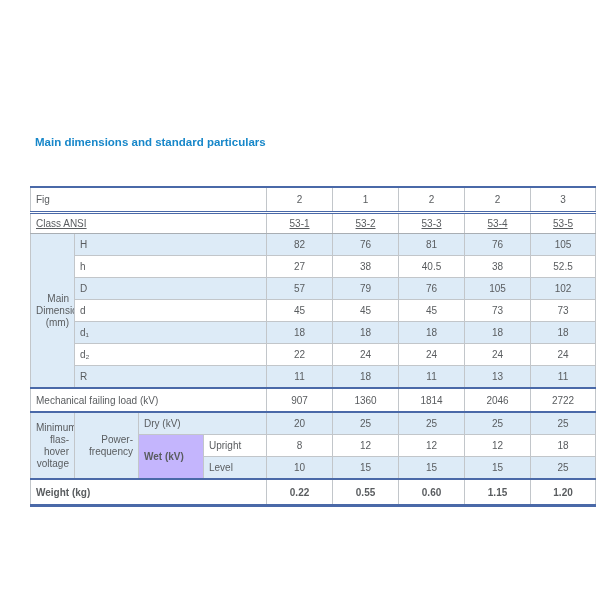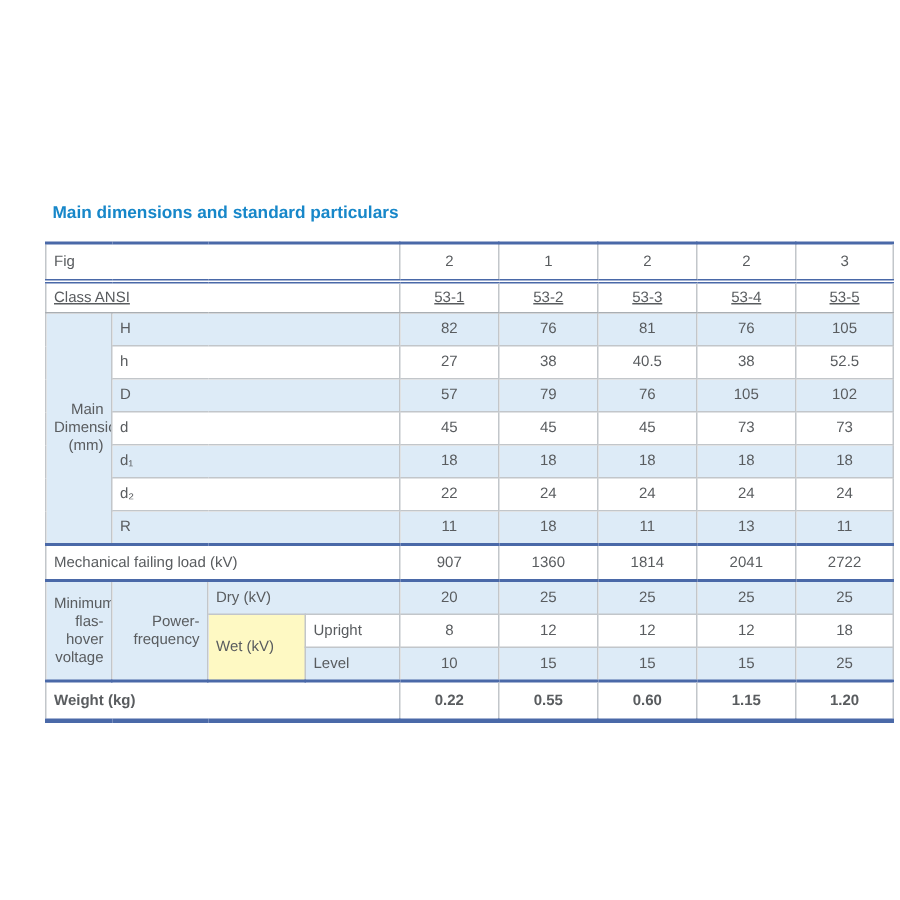--- a/index.html
+++ b/index.html
@@ -11,21 +11,21 @@
     --title:#1787c9;
   }
   html,body{margin:0;padding:0;}
   body{width:600px;height:600px;background:#ffffff;font-family:"Liberation Sans",sans-serif;}
   .page{position:relative;width:600px;height:600px;background:#fff;overflow:hidden;border-radius:14px;}
   .title{
     position:absolute;left:35px;top:136px;margin:0;
     font-size:11.5px;font-weight:bold;color:var(--title);letter-spacing:0;
   }
   table.spec{
-    position:absolute;left:30px;top:161px;width:565px;
+    position:absolute;left:30px;top:186px;width:565px;
     border-collapse:collapse;table-layout:fixed;
     font-size:10px;color:var(--text);
     border-top:2px solid var(--blue-line);
     border-bottom:3px solid var(--blue-line);
     border-left:1px solid var(--gray-line);
     border-right:1px solid var(--gray-line);
   }
   td{
     border:1px solid var(--gray-line);
     padding:1px 5px;height:19px;
@@ -34,21 +34,21 @@
   }
   td.lbl{text-align:left;}
   td.val{text-align:center;padding:1px 2px;}
   td.multiline{white-space:pre-line;line-height:1.2;text-align:right;}
   tr.fig-row td{height:21px;border-bottom:3px double var(--blue-line);}
   tr.ansi-row td{height:17px;border-bottom:1px solid var(--gray-line-dk);text-decoration:underline;}
   tr.dim-row td{height:19px;}
   tr.stripe td{background:var(--stripe);}
   tr.mech-row td{height:20px;border-top:2px solid var(--blue-line);border-bottom:2px solid var(--blue-line);margin-left:24px;}
   tr.weight-row td{height:22px;border-top:2px solid var(--blue-line);font-weight:bold;}
-  td.wet-cell{background:#fef9c3;}
+  td.wet-cell{background:#c4b5fd;font-weight:bold;}
 </style>
 </head>
 <body>
 
 <div class="page">
   <h1 class="title">Main dimensions and standard particulars</h1>
 
   <table class="spec">
     <colgroup>
       <col style="width:44px">
@@ -139,21 +139,21 @@
       <td class="val">11</td>
       <td class="val">13</td>
       <td class="val">11</td>
     </tr>
 
     <tr class="mech-row">
       <td class="lbl" colspan="4">Mechanical failing load (kV)</td>
       <td class="val">907</td>
       <td class="val">1360</td>
       <td class="val">1814</td>
-      <td class="val">2041</td>
+      <td class="val">2046</td>
       <td class="val">2722</td>
     </tr>
 
     <tr class="fo-row stripe">
       <td class="lbl multiline" rowspan="3">Minimum flas-
 hover voltage</td>
       <td class="lbl multiline" rowspan="3">Power-
 frequency</td>
       <td class="lbl" colspan="2">Dry (kV)</td>
       <td class="val">20</td>

